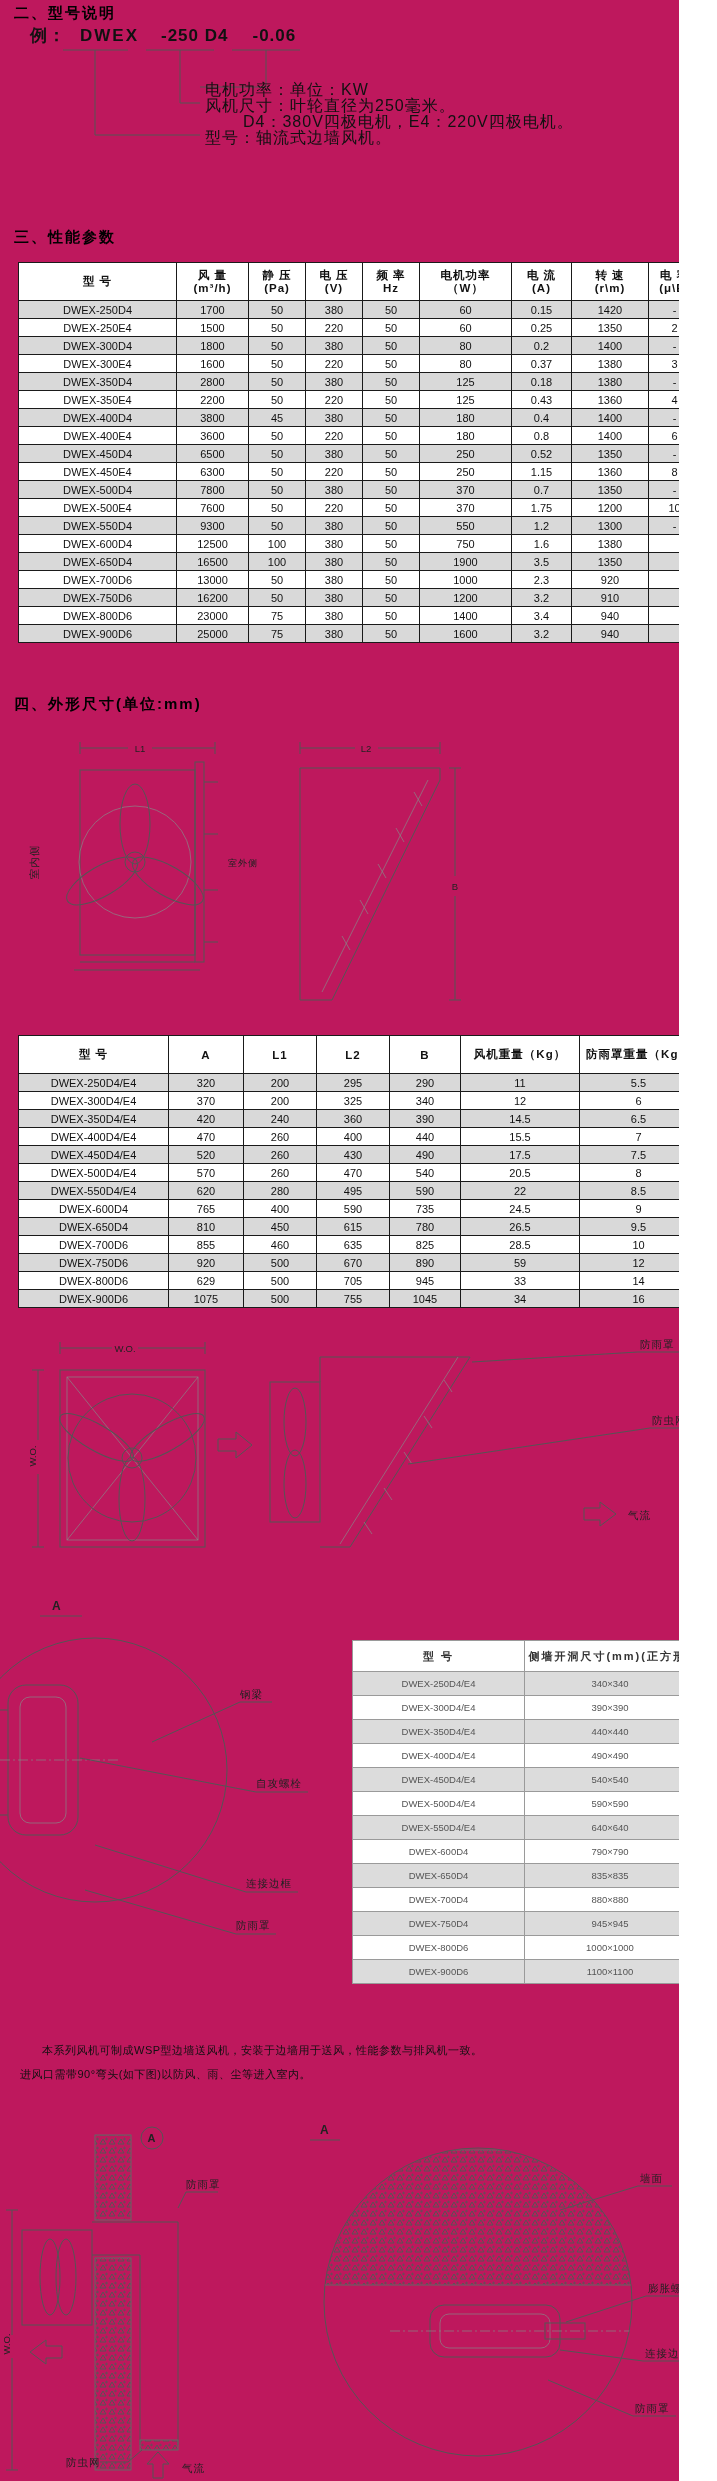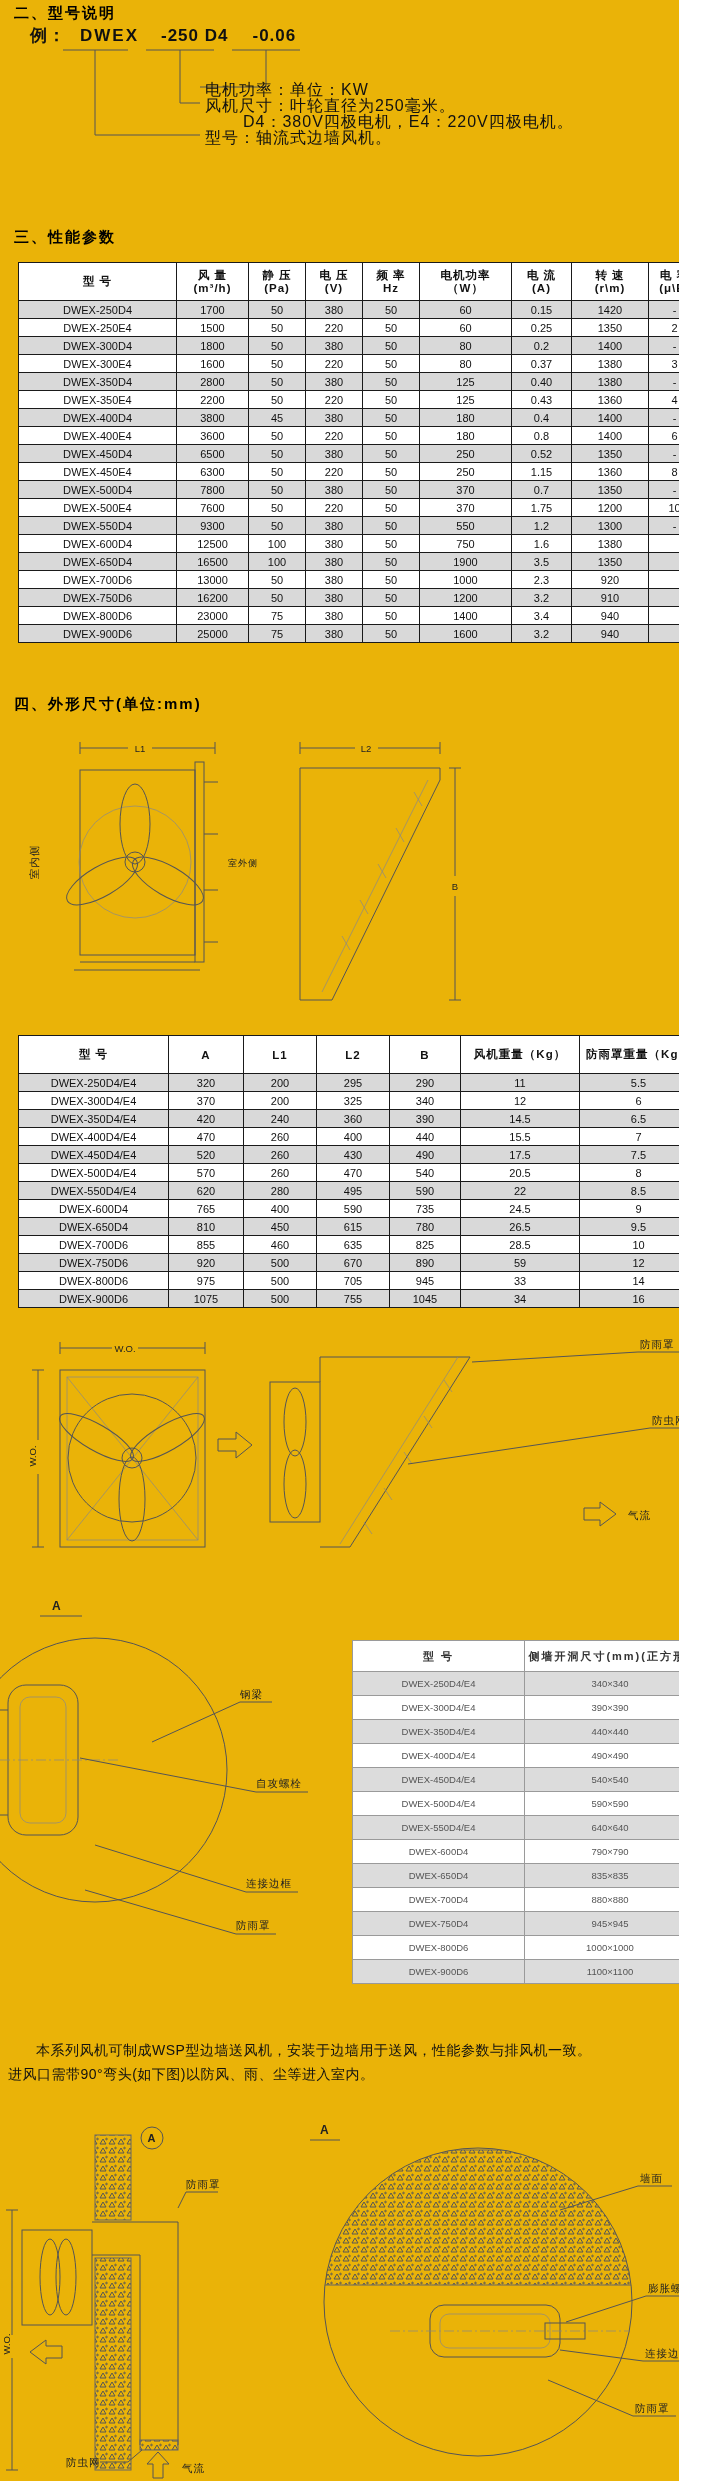--- a/index.html
+++ b/index.html
@@ -1,17 +1,17 @@
 <!DOCTYPE html>
 <html><head>
 <meta charset="utf-8">
 <style>
   html,body{margin:0;padding:0;background:#fff;}
   body{font-family:"Liberation Sans","DejaVu Sans",sans-serif;color:#111;}
-  #page{position:relative;width:679px;height:2481px;background:#eab308;overflow:hidden;}
+  #page{position:relative;width:679px;height:2481px;background:#be185d;overflow:hidden;}
   .h-sec{position:absolute;font-size:15px;font-weight:bold;letter-spacing:2px;color:#000;}
   .example{position:absolute;left:30px;top:24px;font-size:17px;font-weight:bold;letter-spacing:1px;white-space:nowrap;}
   .example .p1{margin-left:14px;letter-spacing:2px;margin-top:36px;}
   .example .p2{margin-left:22px;letter-spacing:1px;}
   .example .p3{margin-left:24px;letter-spacing:1px;}
   .callout{position:absolute;font-size:16px;color:#111;white-space:nowrap;letter-spacing:1px;}
   svg{position:absolute;overflow:visible;}
   .dwg line,.dwg path,.dwg rect,.dwg polyline,.dwg polygon,.dwg circle,.dwg ellipse{stroke:#555;fill:none;stroke-width:1;}
   .dwg .thin{stroke:#888;stroke-width:0.7;}
   .dwg text{fill:#222;font-size:10.5px;stroke:none;font-family:"Liberation Sans","DejaVu Sans",sans-serif;letter-spacing:1px;}
@@ -21,21 +21,21 @@
   .tbl-dark th,.tbl-dark td{border:1px solid #1a1a1a;text-align:center;vertical-align:middle;padding:0;font-size:11px;overflow:hidden;white-space:nowrap;}
   .tbl-dark th{font-weight:bold;font-size:11.5px;height:37px;background:#fff;letter-spacing:1px;}
   .tbl-dark th div{line-height:13px;}
   .tbl-perf td{height:17px;}
   .tbl-dim td{height:17px;}
   .tbl-dark tbody tr:nth-child(odd) td{background:#d9d9d9;}
   .tbl-light th,.tbl-light td{border:1px solid #9a9a9a;text-align:center;vertical-align:middle;padding:0;font-size:9.5px;color:#555;white-space:nowrap;}
   .tbl-light th{font-size:11px;color:#333;font-weight:bold;height:30px;letter-spacing:2px;background:#fff;}
   .tbl-light td{height:23px;}
   .tbl-light tbody tr:nth-child(odd) td{background:#dcdcdc;}
-  .note{position:absolute;left:8px;top:2038px;width:676px;font-size:14px;line-height:24px;color:#111;letter-spacing:0.5px;}
+  .note{position:absolute;left:20px;top:2038px;width:676px;font-size:11px;line-height:24px;color:#111;letter-spacing:0.5px;}
   .note .ind{text-indent:2em;}
 </style>
 </head>
 <body>
 
 <div id="page">
 
   <div class="h-sec" style="left:14px;top:4px;">二、型号说明</div>
   <div class="example">
     <span>例：</span><span class="p1">DWEX</span><span class="p2">-250 D4</span><span class="p3">-0.06</span>
@@ -150,21 +150,21 @@
           <td>1380</td>
           <td>3</td>
         </tr>
         <tr>
           <td>DWEX-350D4</td>
           <td>2800</td>
           <td>50</td>
           <td>380</td>
           <td>50</td>
           <td>125</td>
-          <td>0.40</td>
+          <td>0.18</td>
           <td>1380</td>
           <td>-</td>
         </tr>
         <tr>
           <td>DWEX-350E4</td>
           <td>2200</td>
           <td>50</td>
           <td>220</td>
           <td>50</td>
           <td>125</td>
@@ -482,21 +482,21 @@
           <td>DWEX-750D6</td>
           <td>920</td>
           <td>500</td>
           <td>670</td>
           <td>890</td>
           <td>59</td>
           <td>12</td>
         </tr>
         <tr>
           <td>DWEX-800D6</td>
-          <td>975</td>
+          <td>629</td>
           <td>500</td>
           <td>705</td>
           <td>945</td>
           <td>33</td>
           <td>14</td>
         </tr>
         <tr>
           <td>DWEX-900D6</td>
           <td>1075</td>
           <td>500</td>

